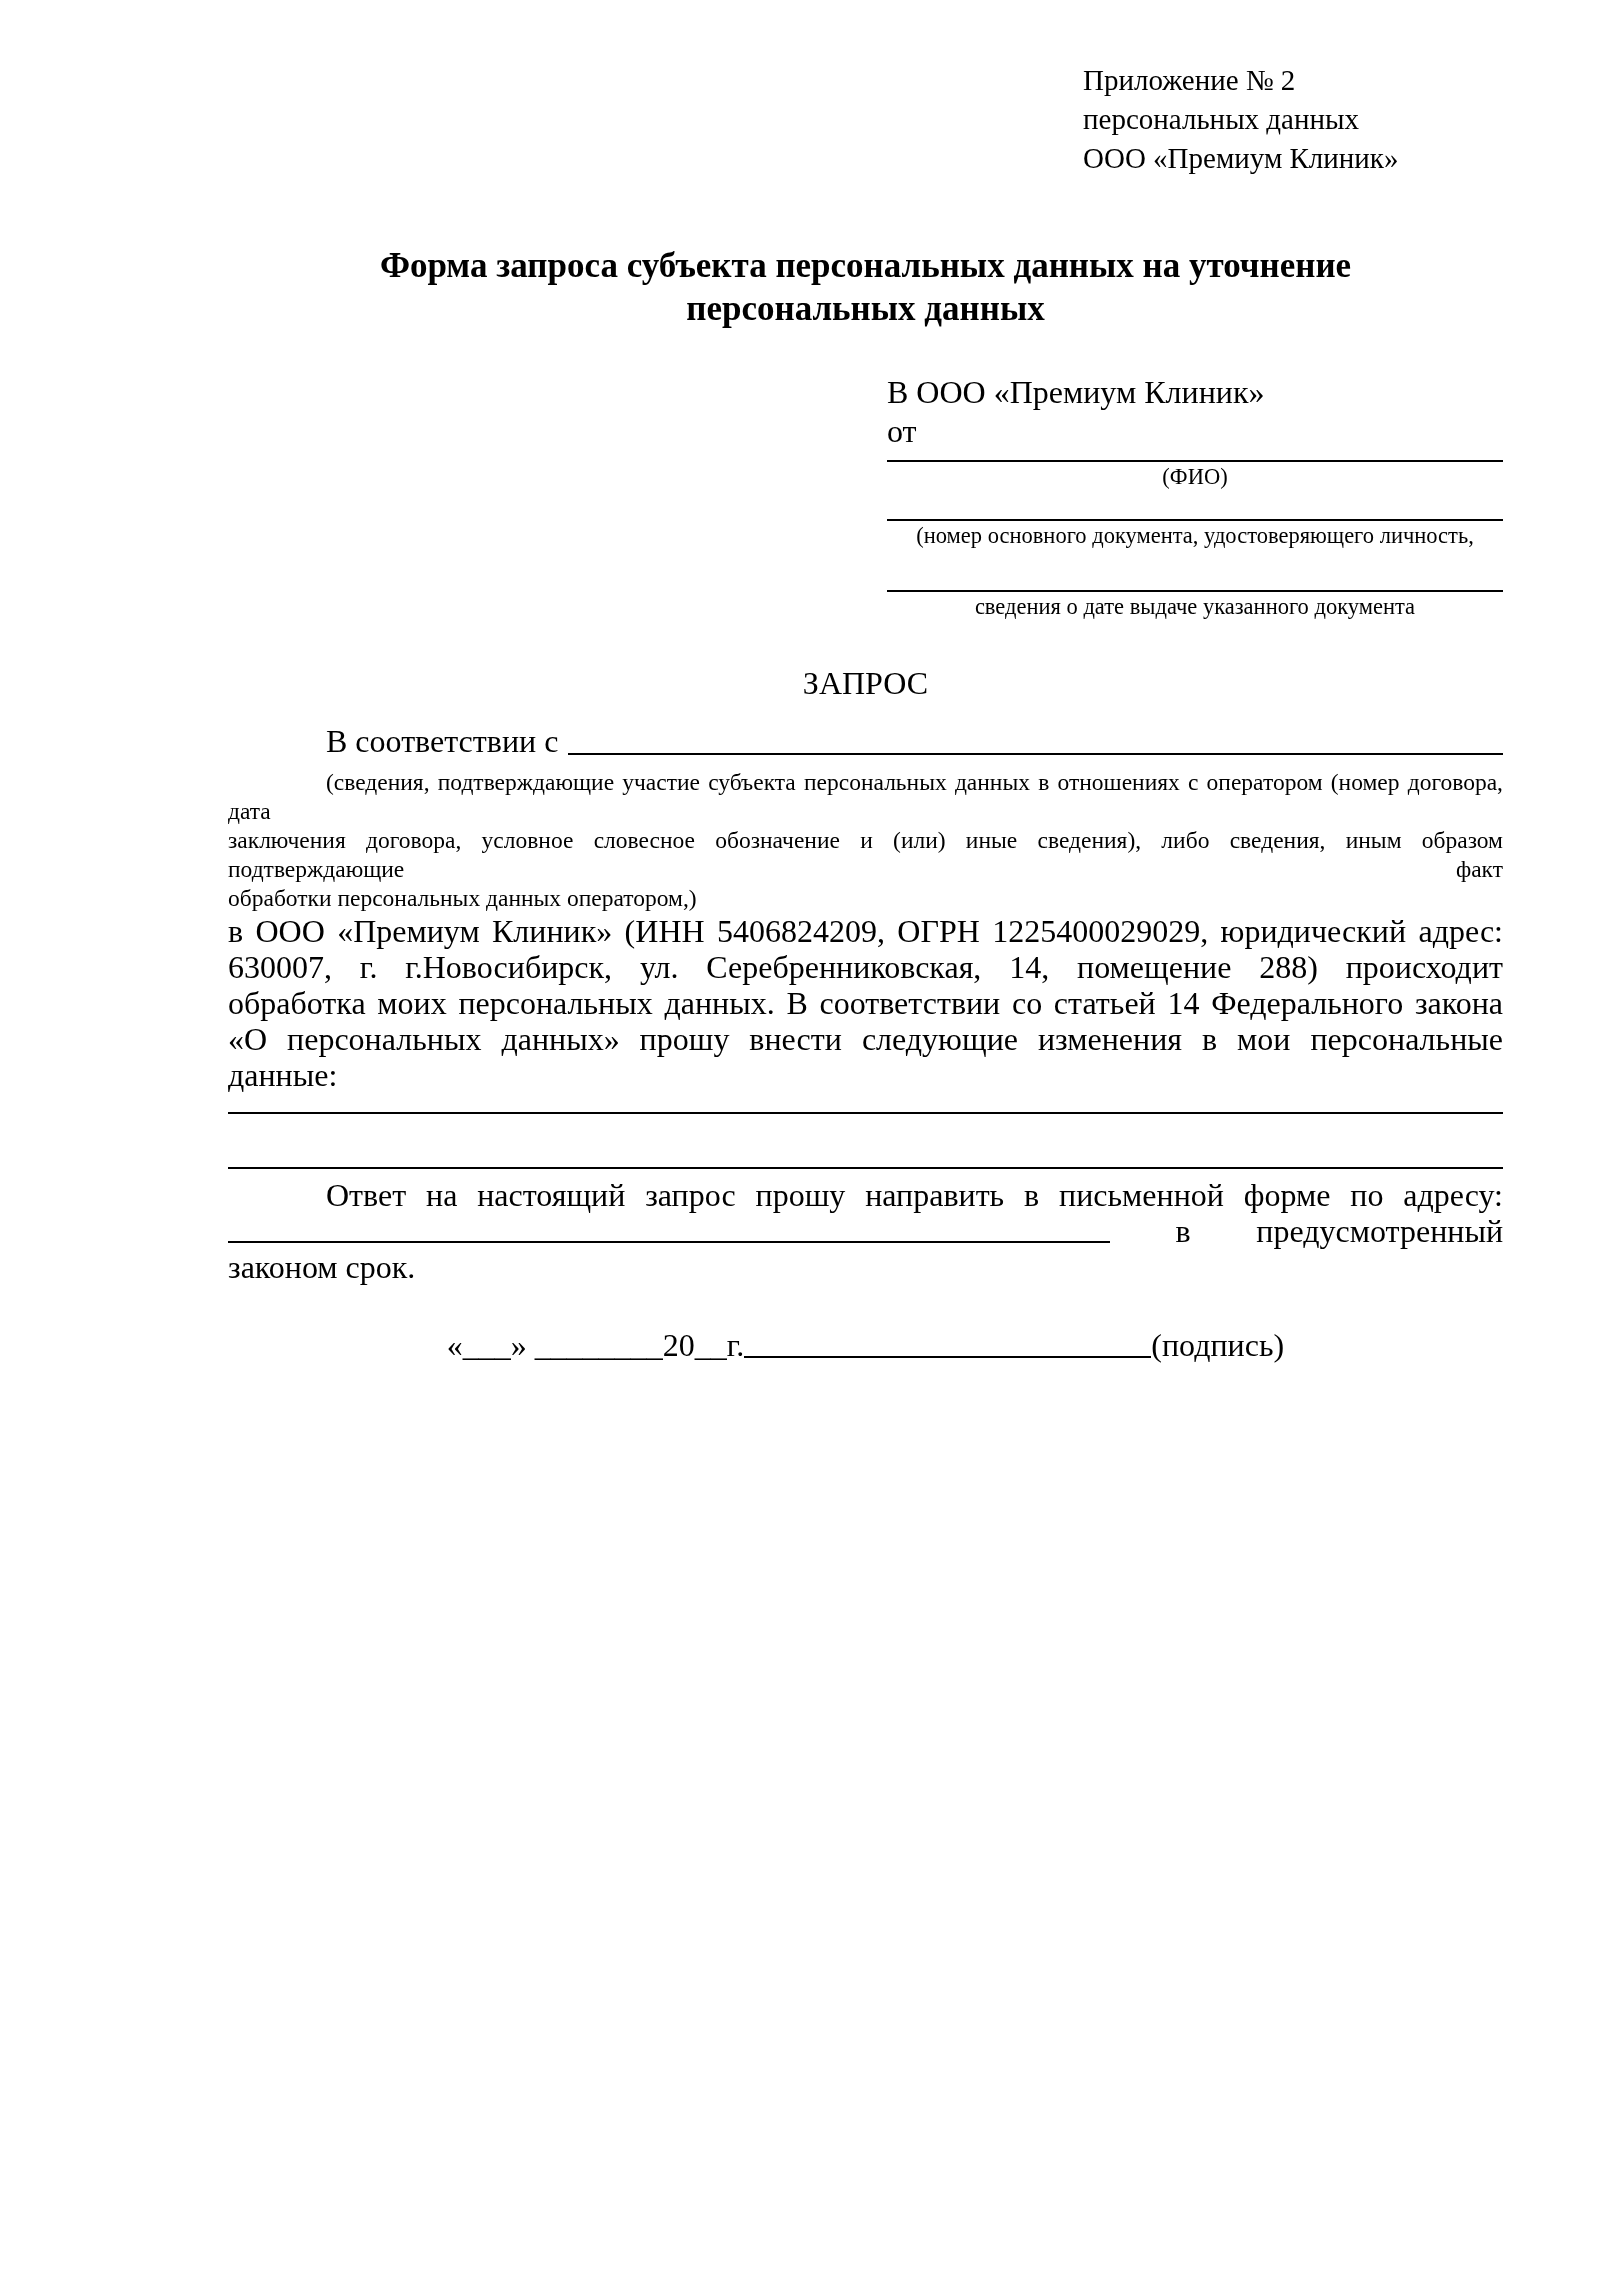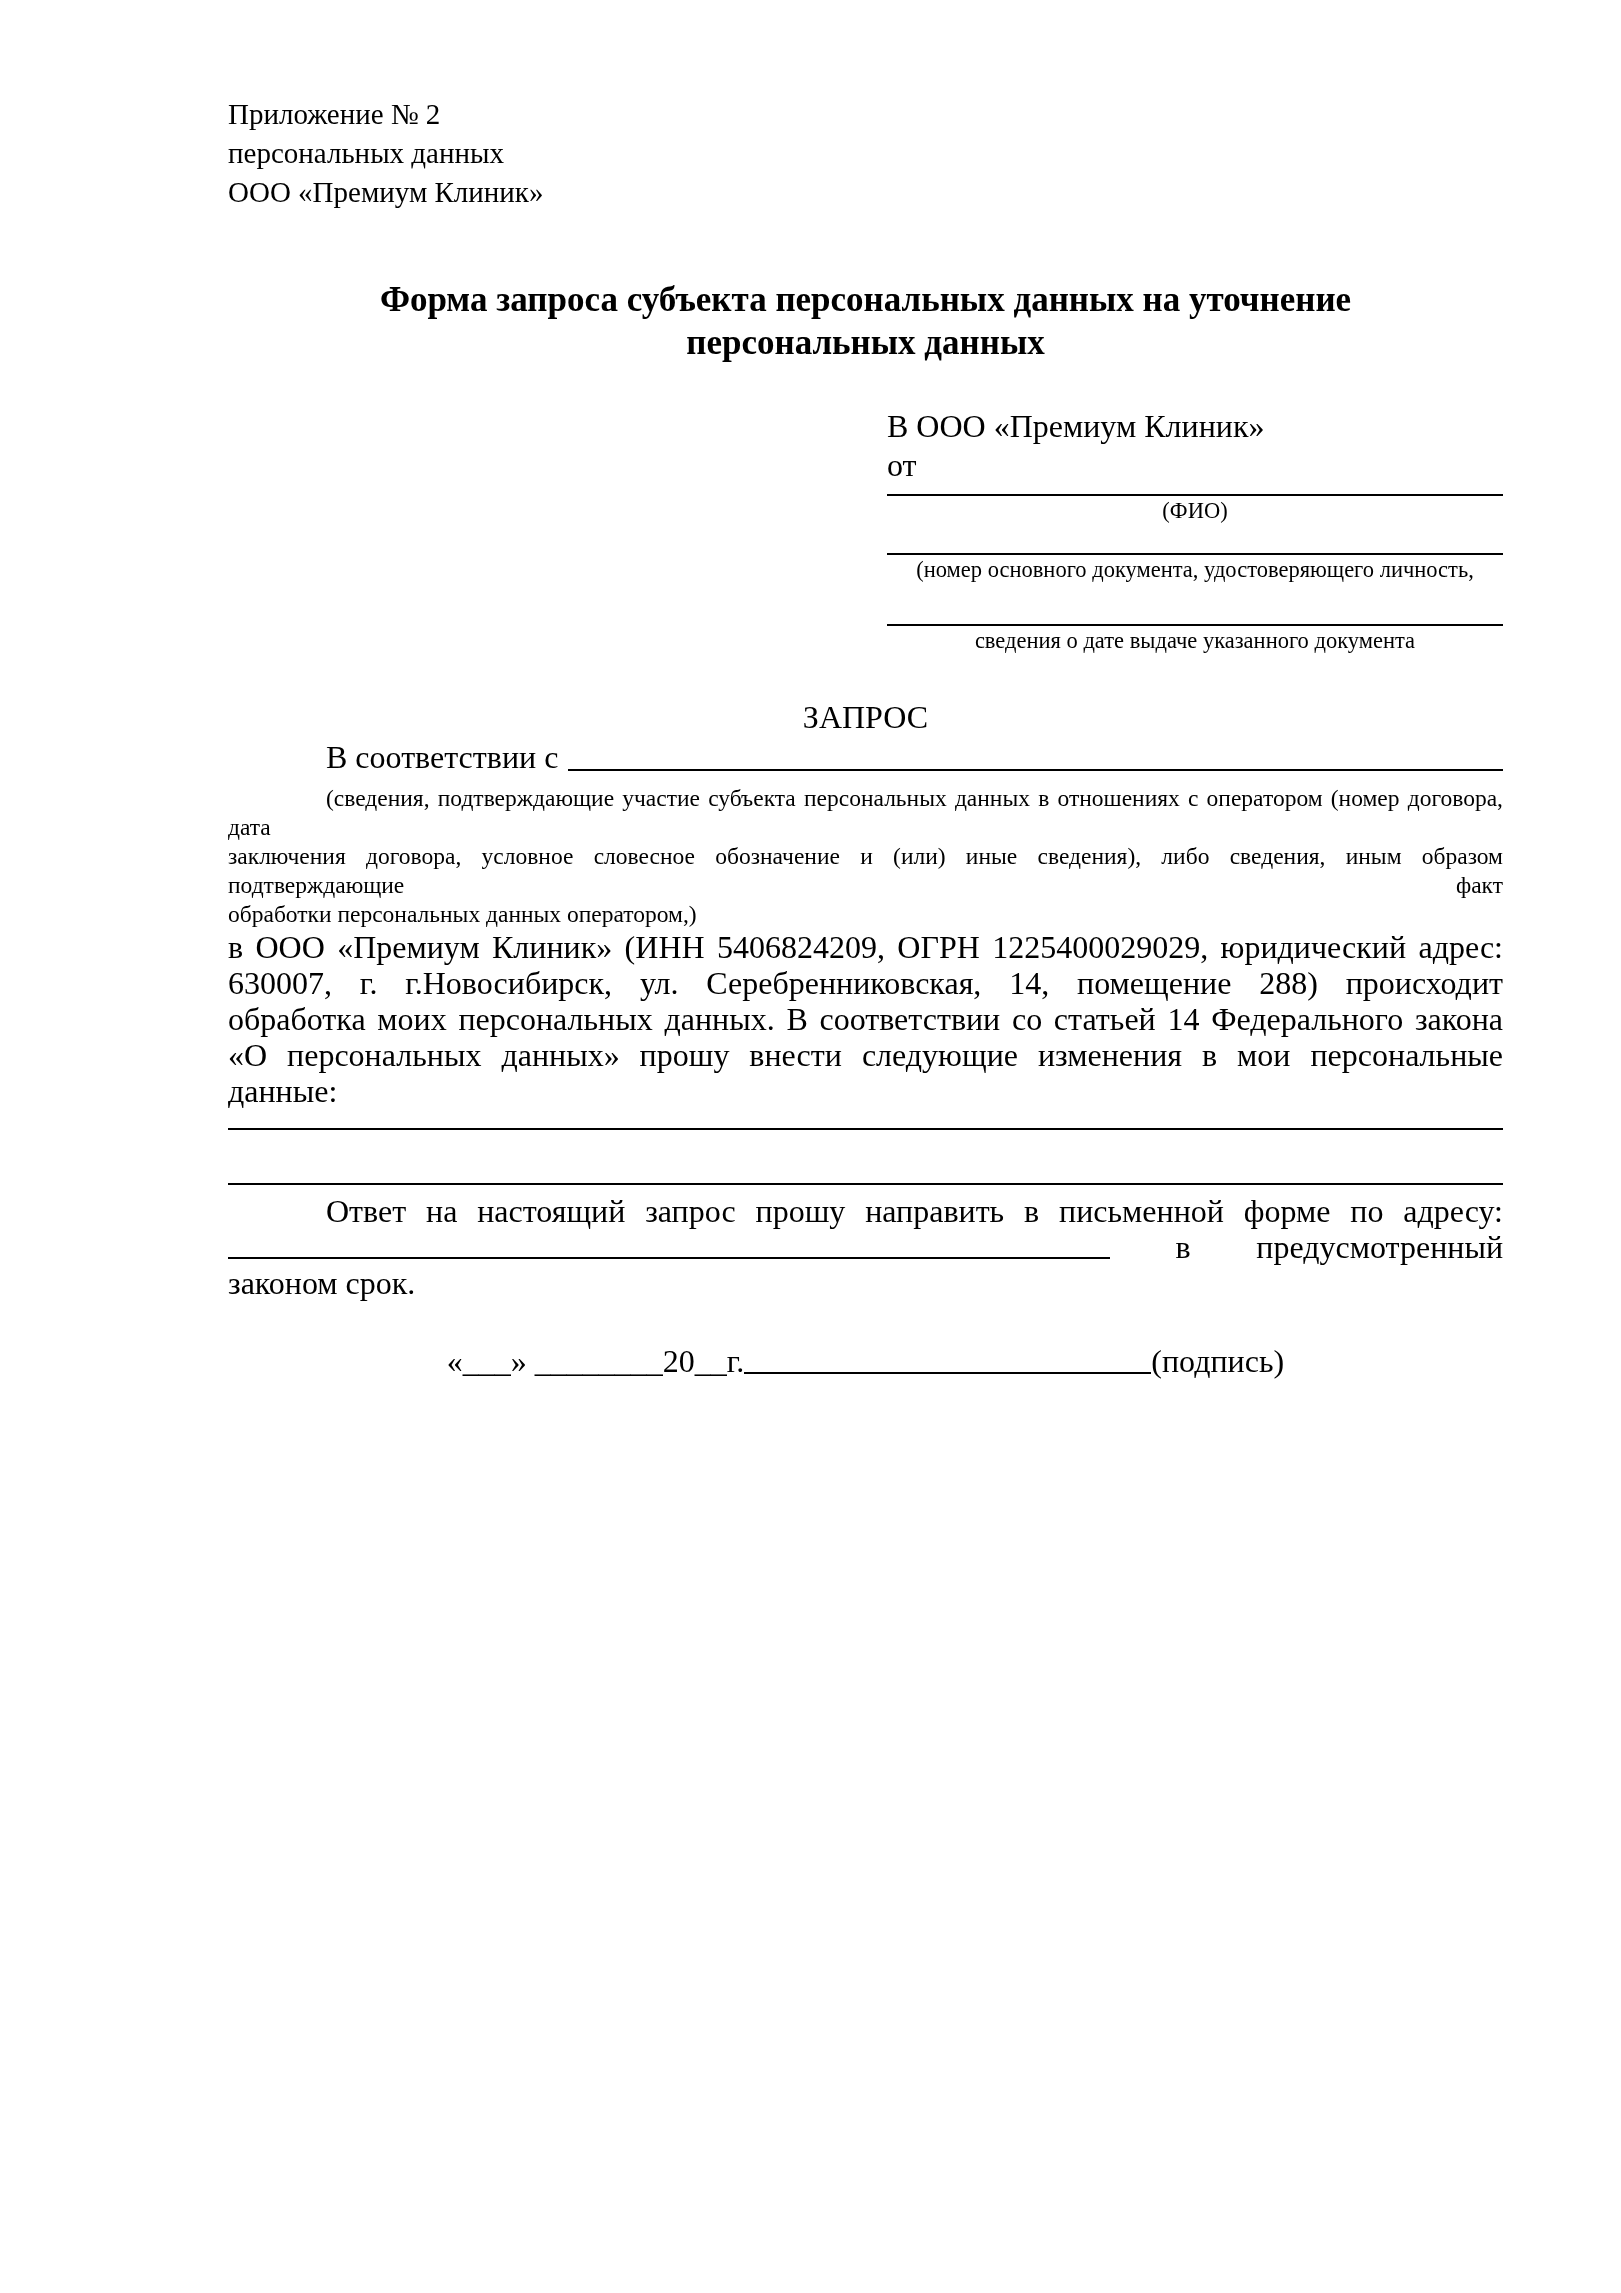--- a/index.html
+++ b/index.html
@@ -14,21 +14,22 @@
     line-height: 36px;
     overflow: hidden;
   }
   .content {
     margin-left: 228px;
     margin-right: 118px; 
   }
 
   
   .doc-header {
-    padding-top: 95px;
+    padding-top: 61px;
+    margin-left: 855px;
     font-size: 29px;
     line-height: 39px;
   }
 
   
   .doc-title {
     margin-top: 66px;
     text-align: center;
     font-weight: bold;
     font-size: 35px;
@@ -57,21 +58,21 @@
     margin-top: 43px;
     text-align: center;
     line-height: 39px;
   }
 
   
   .intro-row {
     display: flex;
     align-items: flex-end;
     height: 37px;
-    margin-top: 2px;
+    margin-top: 20px;
   }
   .intro-label {
     padding-left: 98px;
     line-height: 37px;
     white-space: nowrap;
     margin-right: 9.8px;
   }
   .intro-fill {
     flex: 1;
     align-self: flex-end;

